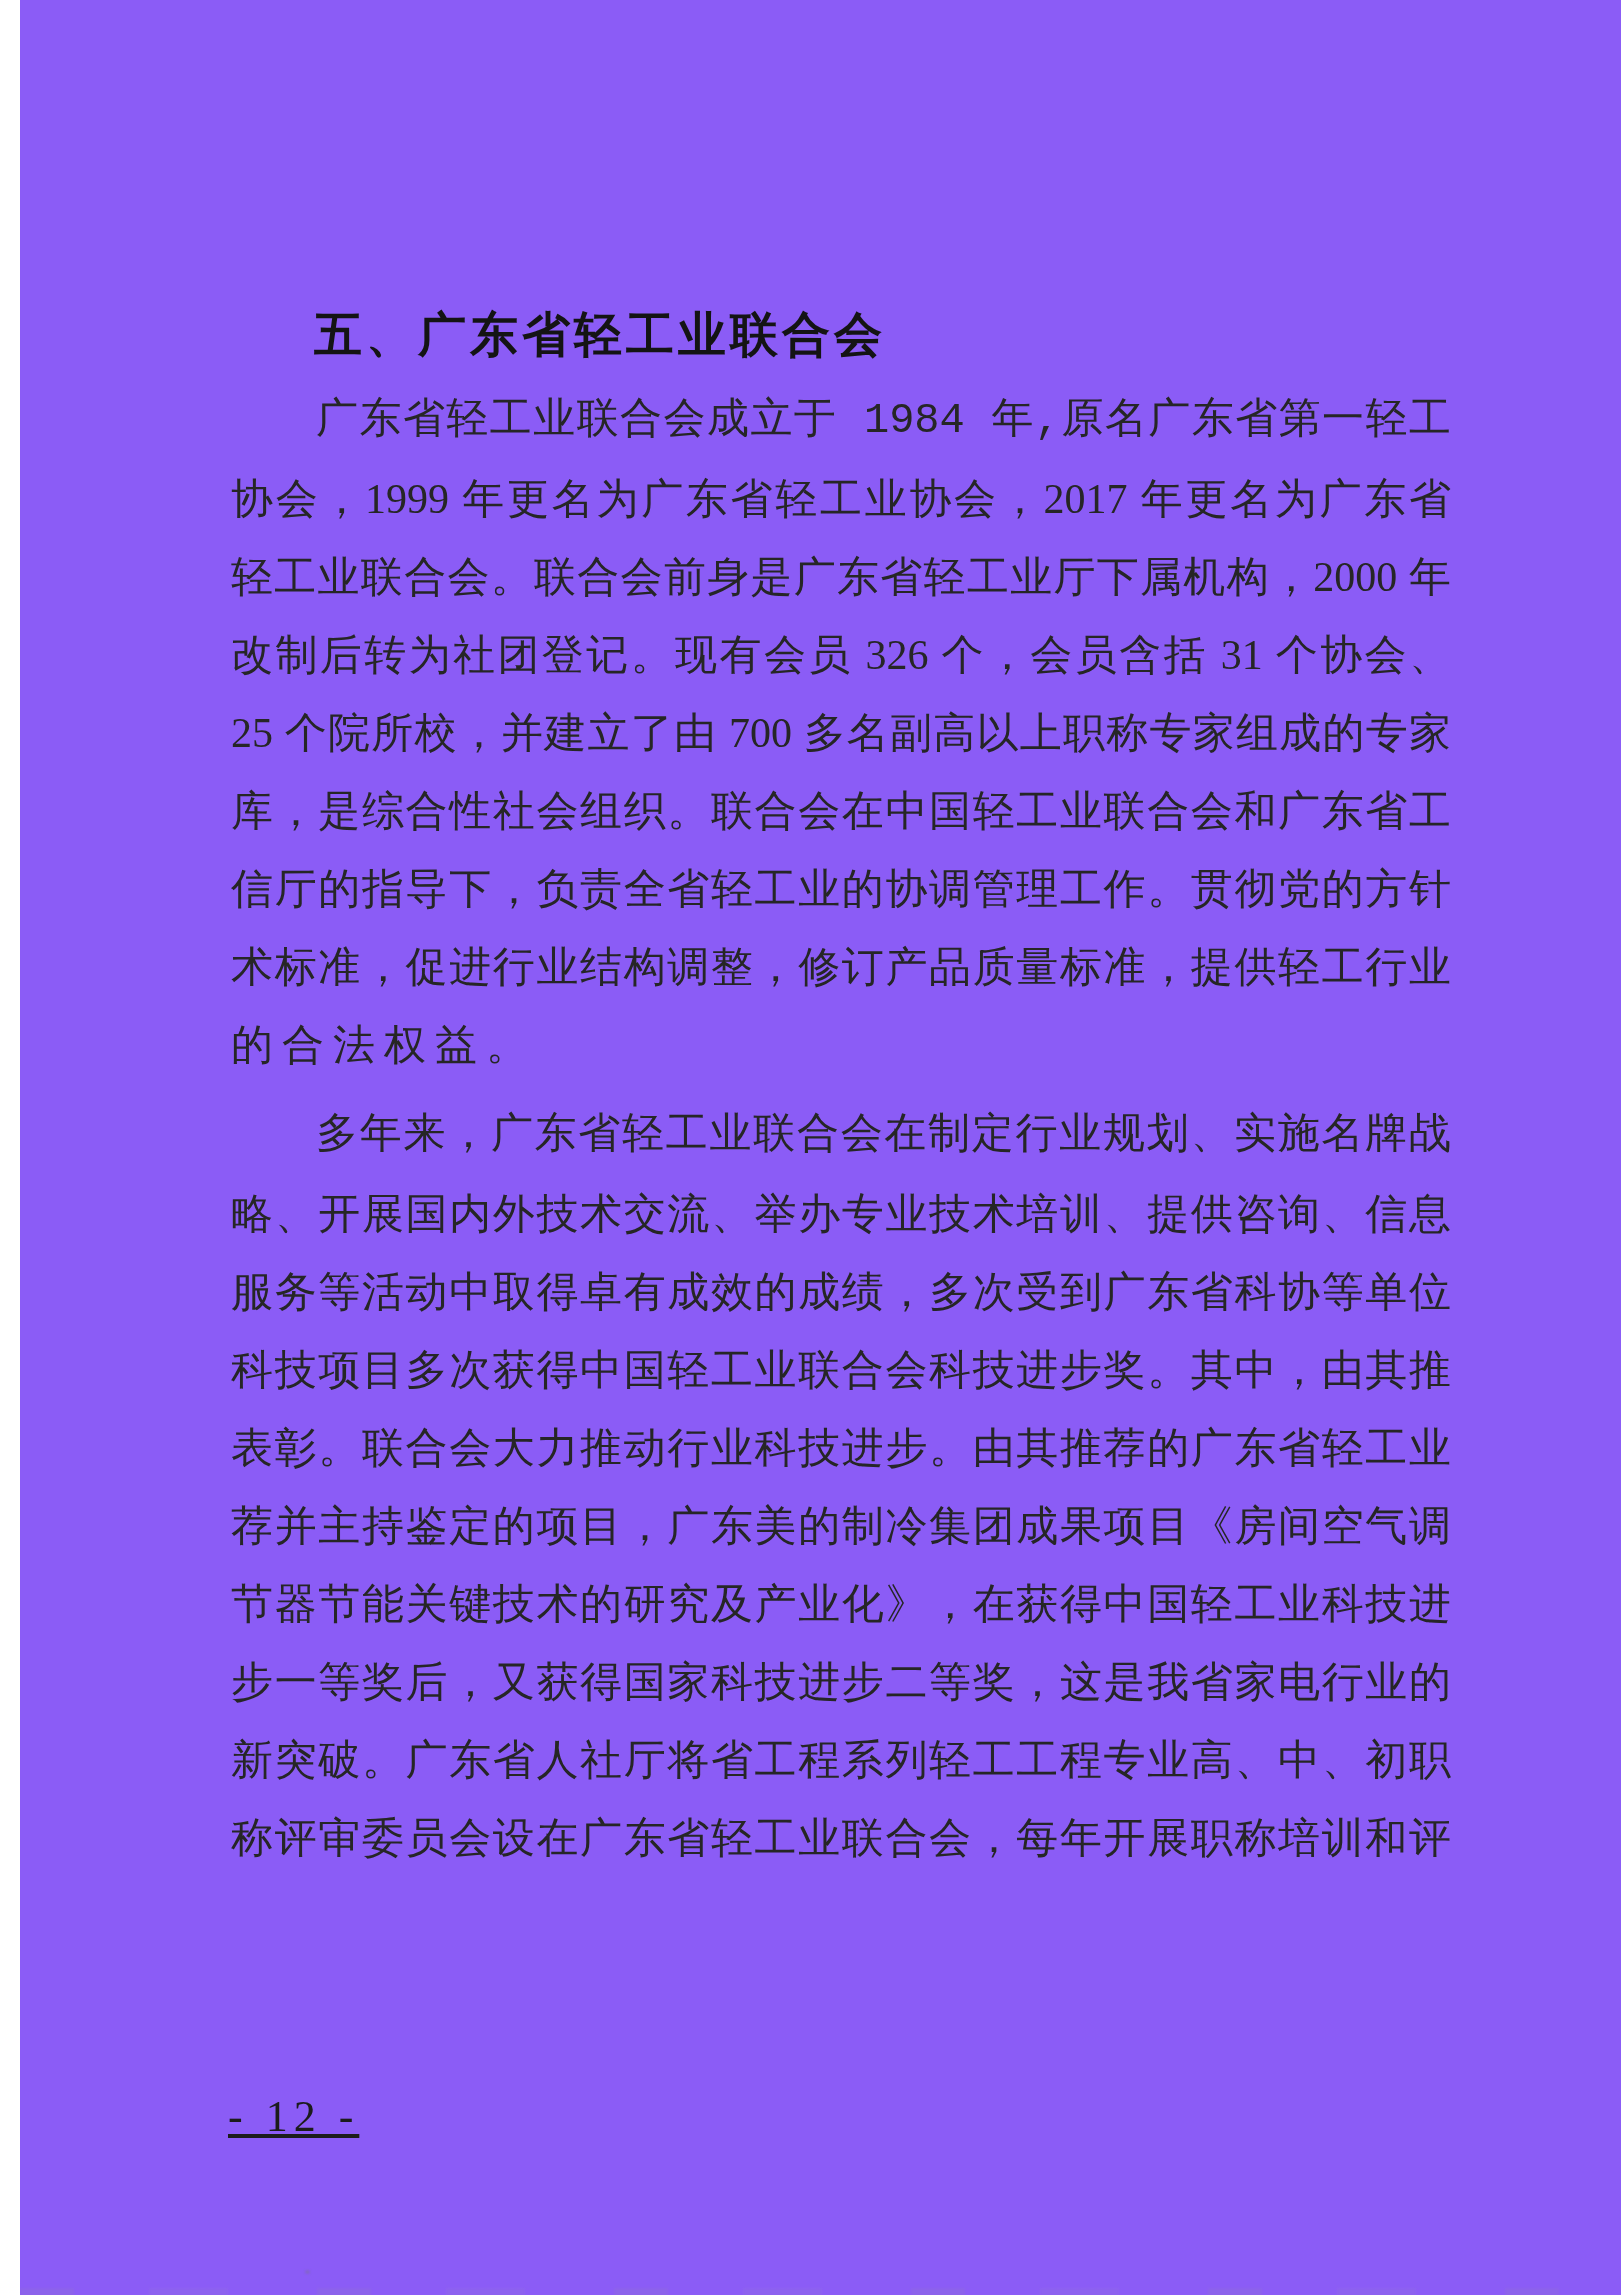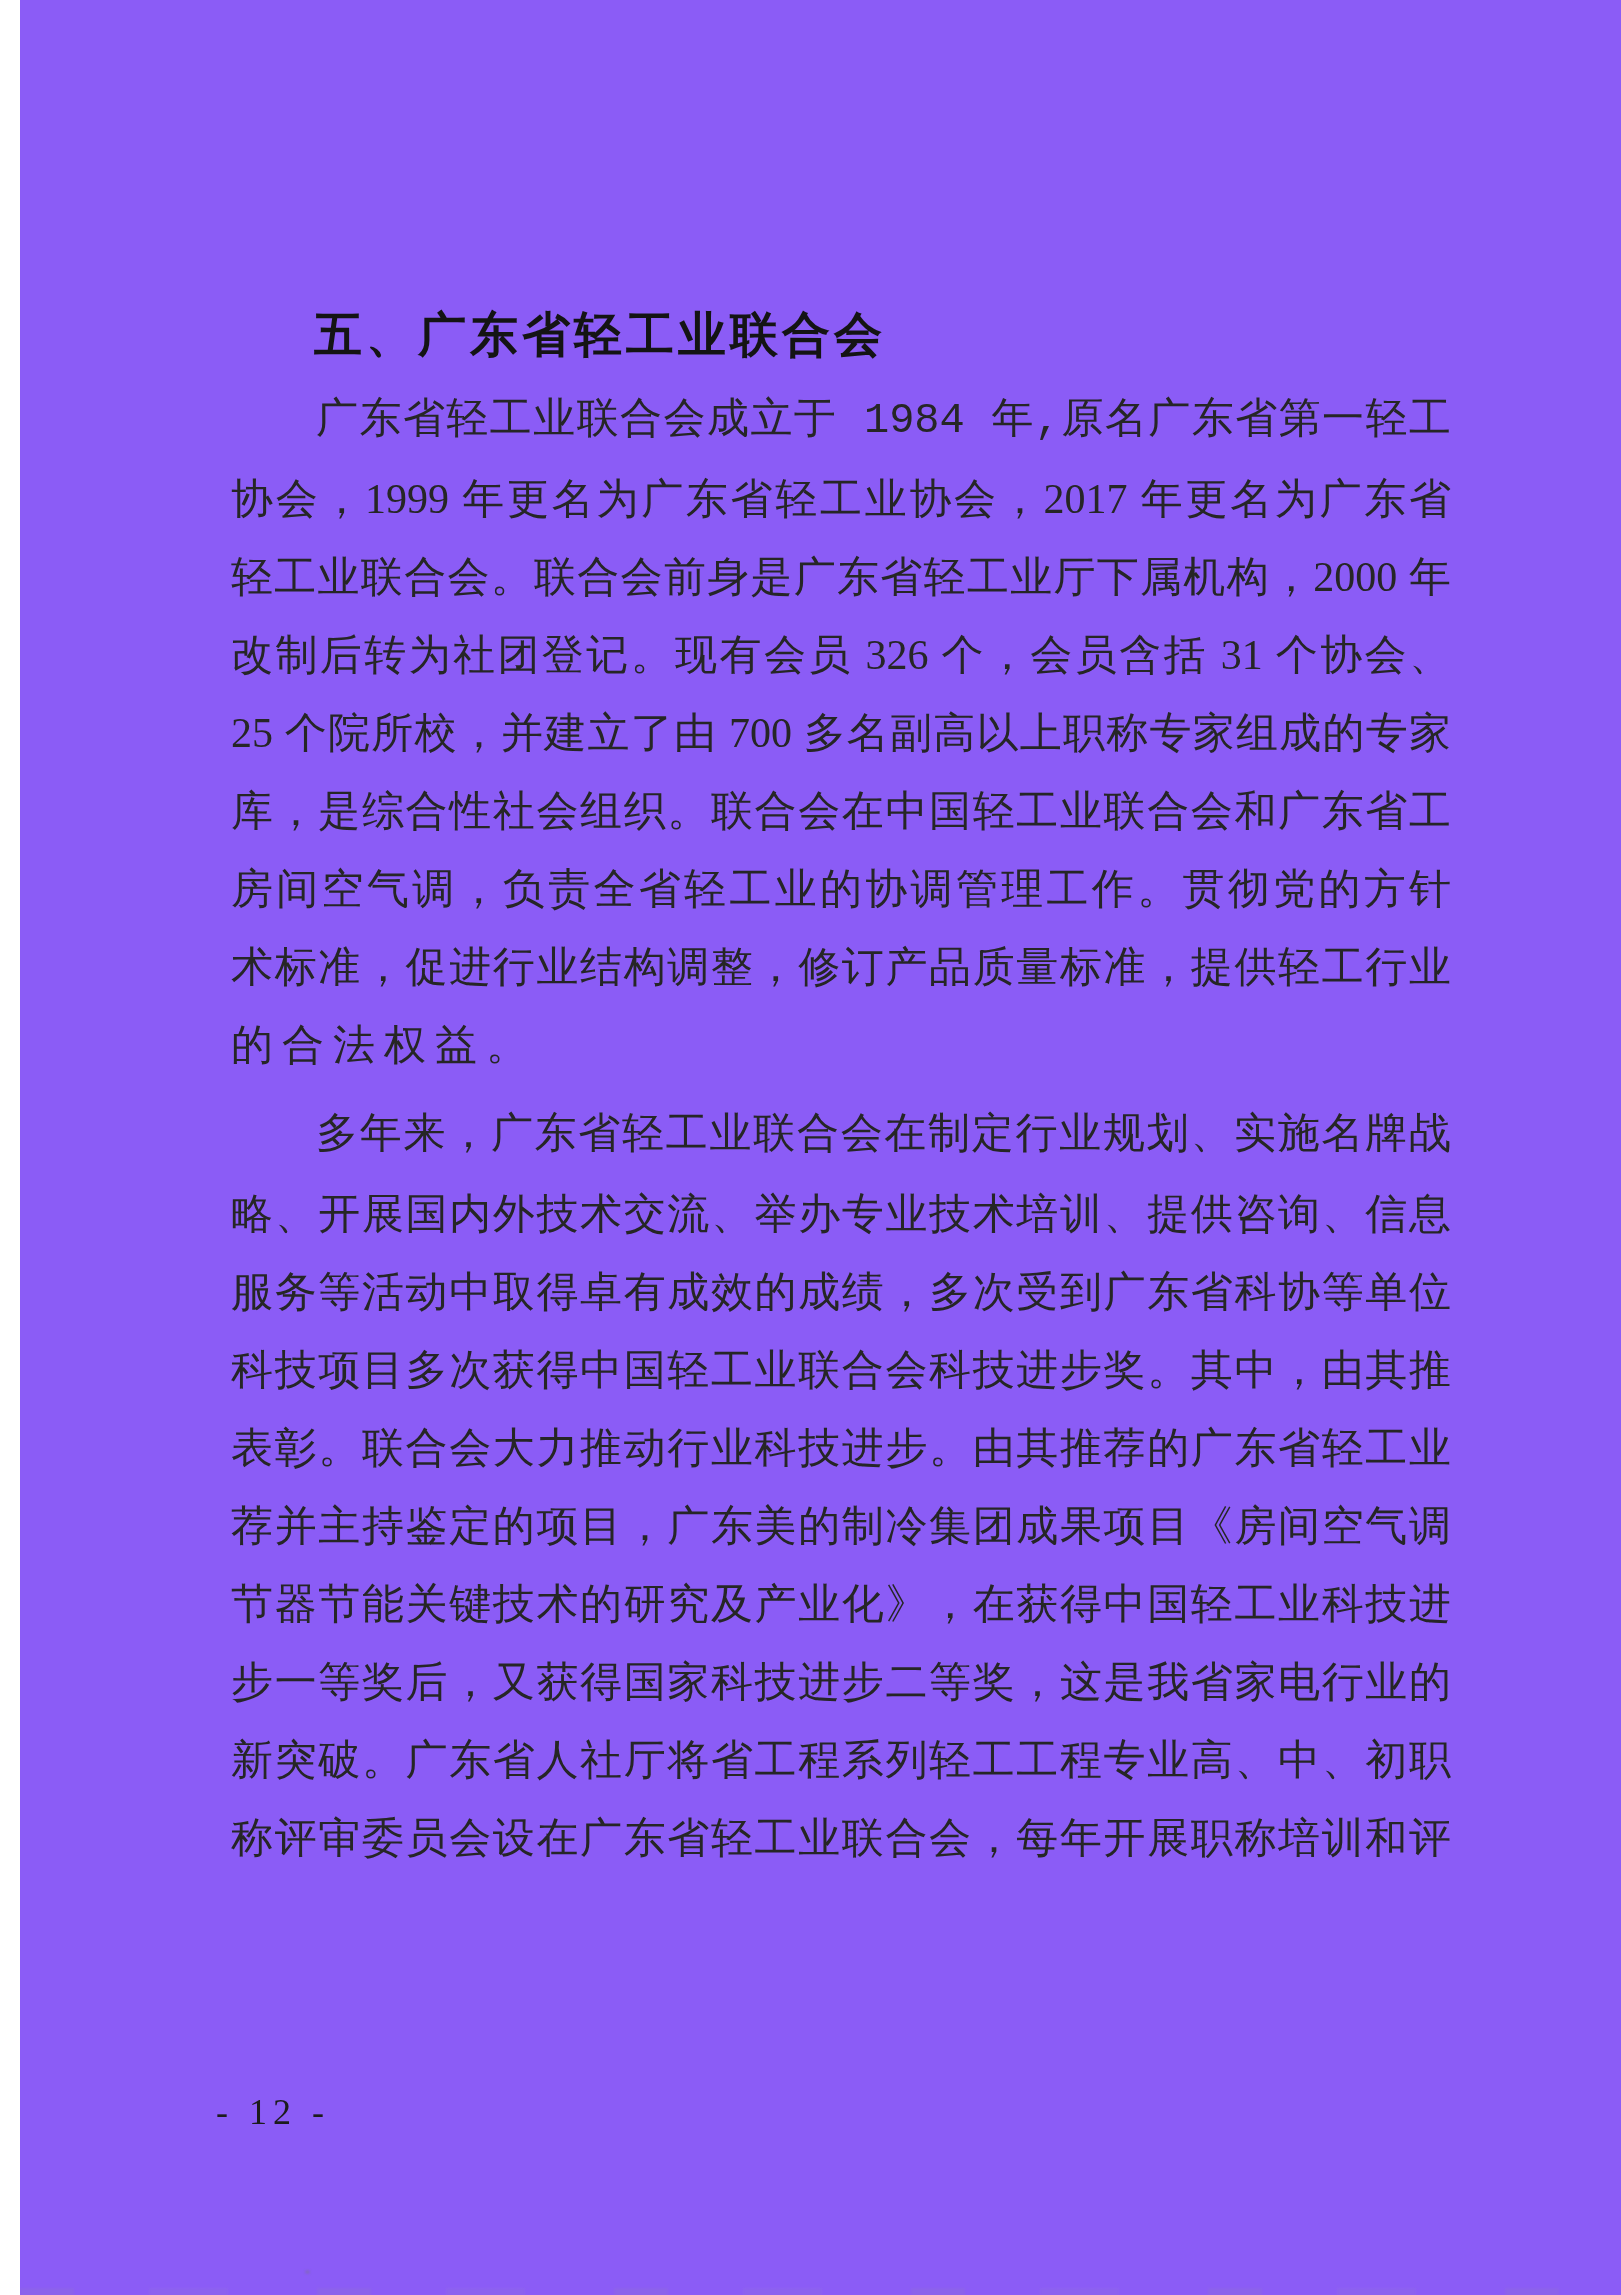--- a/index.html
+++ b/index.html
@@ -57,27 +57,28 @@
   .justify {
     text-align: justify;
     text-align-last: justify;
   }
   .first-line {
     text-indent: 85px;
     font-family: Liberation Mono, monospace;
   }
   .page-number {
     position: absolute;
-    left: 196px;
+    left: 208px;
     top: 2091px;
     font-family: "Liberation Serif", "DejaVu Serif", serif;
-    font-size: 36px;
+    font-size: 44px;
     color: #1c1c1c;
     letter-spacing: 6px;
     white-space: pre;
+    text-decoration: underline;
   }
   
   .scan-edge-bottom {
     position: absolute;
     left: 0;
     right: 0;
     bottom: 0;
     height: 8px;
     background: repeating-linear-gradient(
       90deg,
@@ -116,21 +117,21 @@
   <div class="content">
     <h1 class="heading">五、广东省轻工业联合会</h1>
     <div class="paragraphs" id="paragraphs">
         <div class="paragraph">
           <div class="text-line first-line justify">广东省轻工业联合会成立于 1984 年,原名广东省第一轻工业</div>
           <div class="text-line justify">协会，1999 年更名为广东省轻工业协会，2017 年更名为广东省</div>
           <div class="text-line justify">轻工业联合会。联合会前身是广东省轻工业厅下属机构，2000 年</div>
           <div class="text-line justify">改制后转为社团登记。现有会员 326 个，会员含括 31 个协会、</div>
           <div class="text-line justify">25 个院所校，并建立了由 700 多名副高以上职称专家组成的专家</div>
           <div class="text-line justify">库，是综合性社会组织。联合会在中国轻工业联合会和广东省工</div>
-          <div class="text-line justify">房间空气调，负责全省轻工业的协调管理工作。贯彻党的方针</div>
+          <div class="text-line justify">信厅的指导下，负责全省轻工业的协调管理工作。贯彻党的方针</div>
           <div class="text-line justify">术标准，促进行业结构调整，修订产品质量标准，提供轻工行业</div>
           <div class="text-line">的合法权益。</div>
         </div>
         <div class="paragraph">
           <div class="text-line first-line justify">多年来，广东省轻工业联合会在制定行业规划、实施名牌战</div>
           <div class="text-line justify">略、开展国内外技术交流、举办专业技术培训、提供咨询、信息</div>
           <div class="text-line justify">服务等活动中取得卓有成效的成绩，多次受到广东省科协等单位</div>
           <div class="text-line justify">科技项目多次获得中国轻工业联合会科技进步奖。其中，由其推</div>
           <div class="text-line justify">表彰。联合会大力推动行业科技进步。由其推荐的广东省轻工业</div>
           <div class="text-line justify">荐并主持鉴定的项目，广东美的制冷集团成果项目《房间空气调</div>

